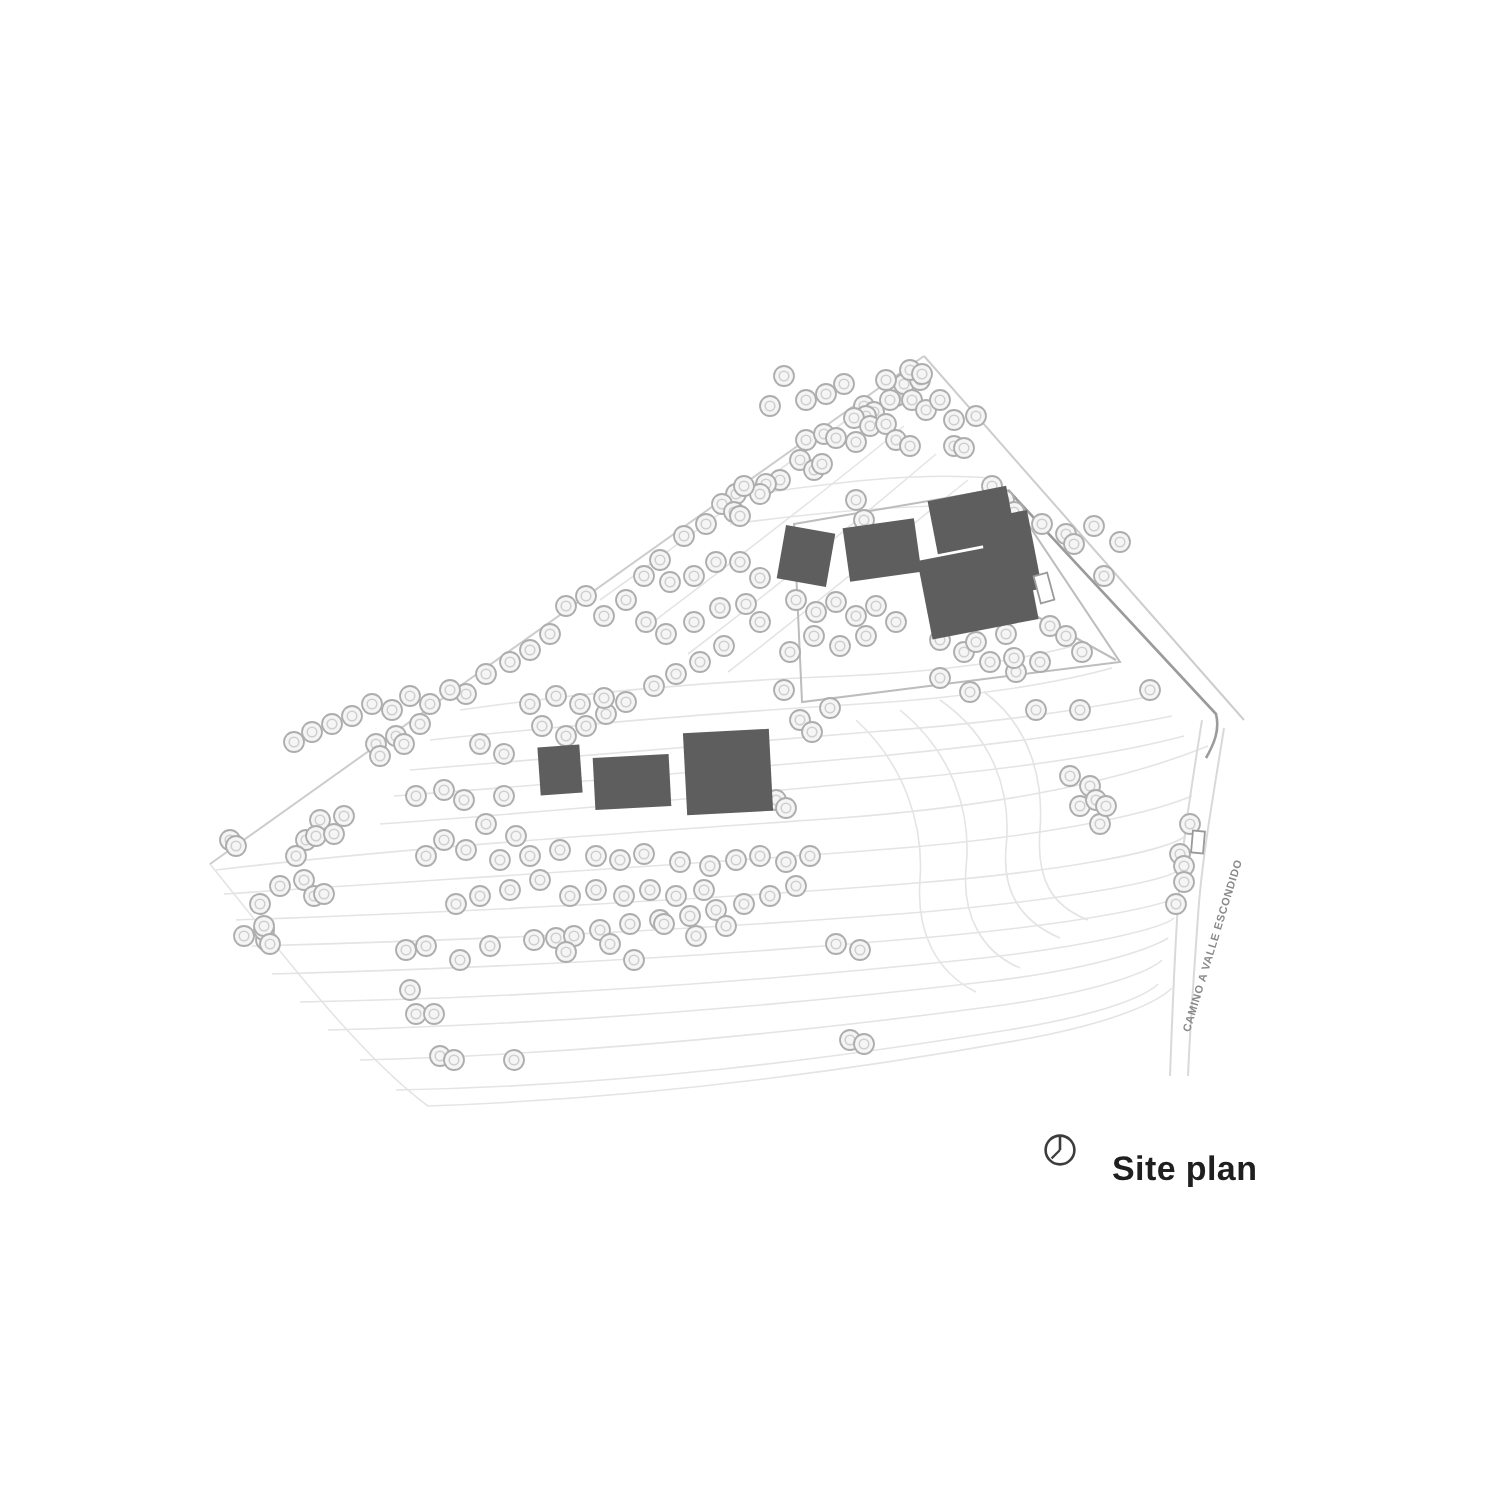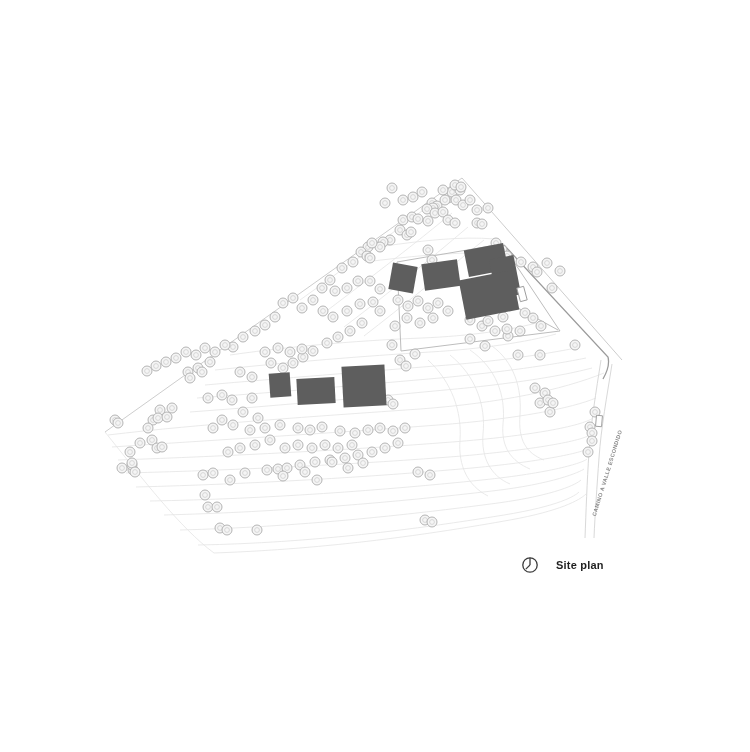--- a/index.html
+++ b/index.html
@@ -1,21 +1,21 @@
 <!DOCTYPE html>
 <html><head>
 <meta charset="utf-8">
 <style>
   html,body{margin:0;padding:0;background:#ffffff;}
   body{width:750px;height:752px;position:relative;overflow:hidden;
        font-family:"Liberation Sans", sans-serif;}
   #stage{position:absolute;left:0;top:0;width:750px;height:752px;}
   #plan{position:absolute;left:0;top:0;}
   .legend{position:absolute;left:520px;top:555px;display:flex;align-items:center;gap:16px;}
-  .legend-title{font-size:11px;font-weight:bold;color:#1f1f1f;letter-spacing:.2px;}
+  .legend-title{font-size:17px;font-weight:bold;color:#1f1f1f;letter-spacing:.2px;margin-top:20px;}
   .road-label{position:absolute;left:607px;top:473px;transform:translate(-50%,-50%) rotate(-73deg);
       transform-origin:center;white-space:nowrap;font-size:5.5px;font-weight:600;
       letter-spacing:.35px;color:#8a8a8a;}
 </style>
 </head>
 <body>
 
 <div id="stage">
   <svg id="plan" width="750" height="752" viewBox="0 0 750 752">
       <path d="M 430,205 C 390,235 342,270 300,300" fill="none" stroke="#e4e4e4" stroke-width="0.8"></path>

